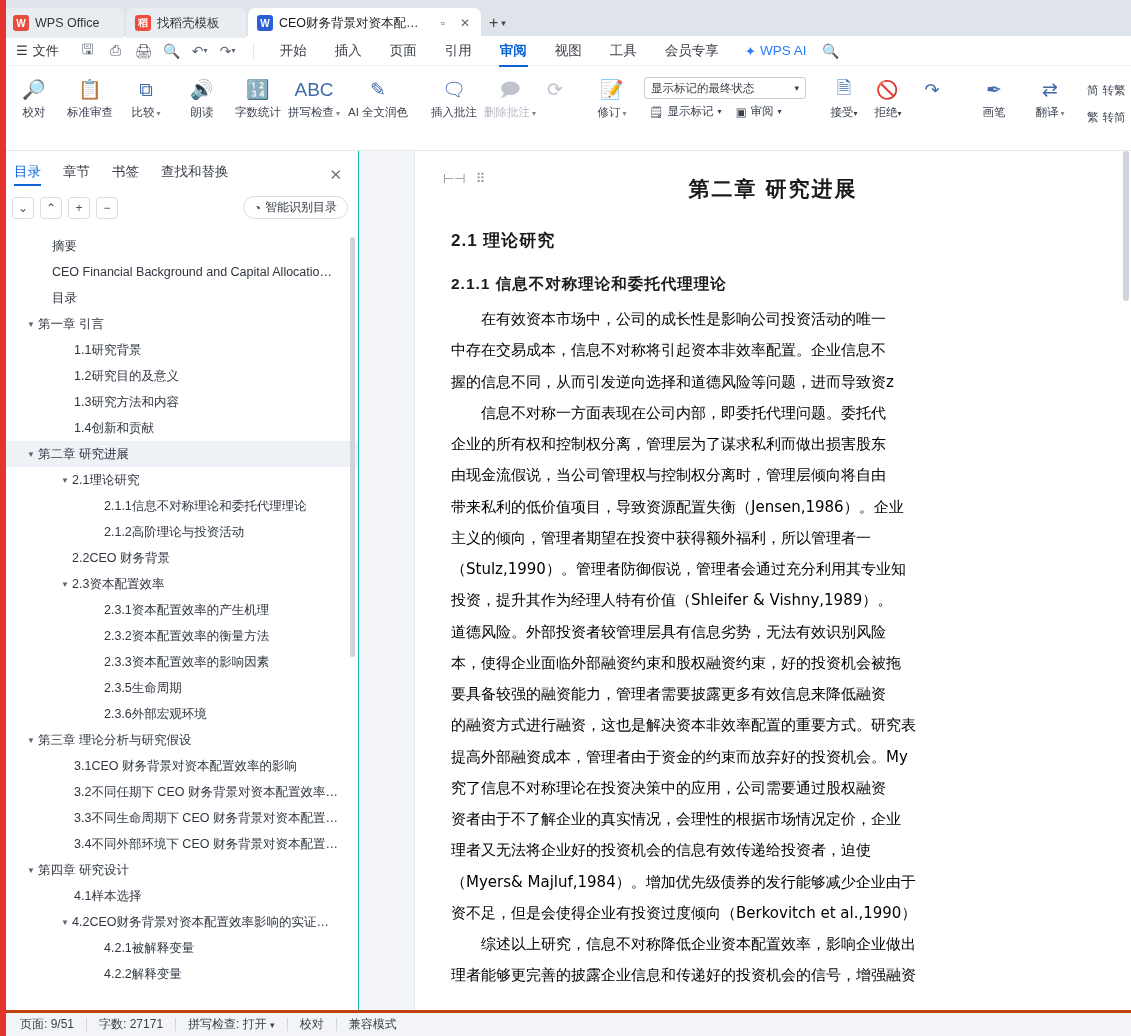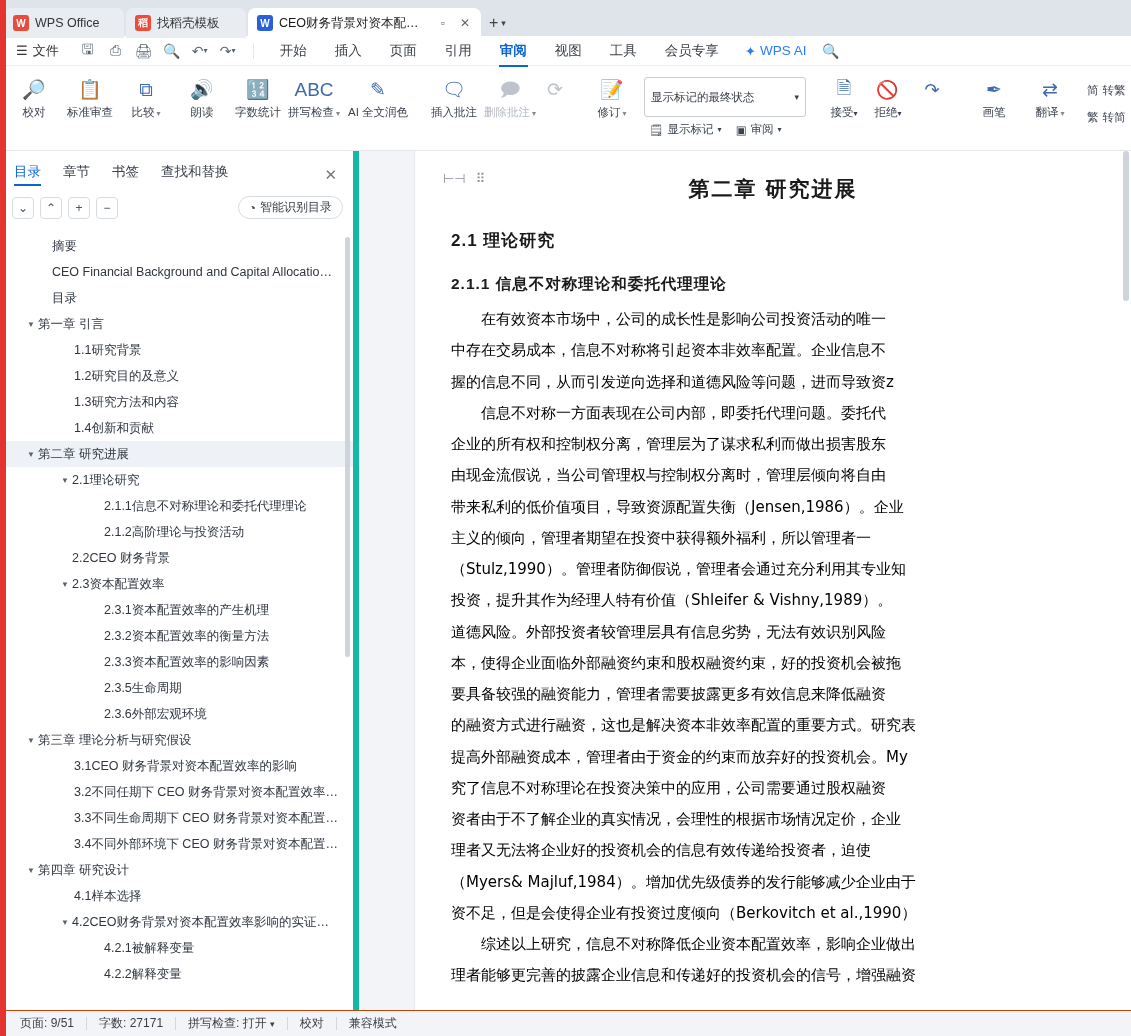--- a/index.html
+++ b/index.html
@@ -77,34 +77,34 @@
   .ritem .lbl .caret { font-size: 8px; color: #888; margin-left: 2px; }
   .ritem.disabled { color: #b6bbc4; }
   .ritem.disabled .glyph { color: #bfc4cc; }
   .rcol { display: flex; flex-direction: column; gap: 3px; padding: 6px 4px 0 4px; }
   .rrow { display: flex; align-items: center; gap: 4px; }
   .rbtn-sm {
     display: flex; align-items: center; gap: 4px; font-size: 11.5px; color: #3c4350;
     padding: 2px 5px; border-radius: 3px; white-space: nowrap;
   }
   .select-box {
-    height: 40px; width: 162px; border: 1px solid #c9ced6; border-radius: 3px;
+    height: 22px; width: 162px; border: 1px solid #c9ced6; border-radius: 3px;
     display: flex; align-items: center; justify-content: space-between;
     padding: 0 6px; font-size: 11.5px; color: #3a3f47; background: #fff;
   }
   .ritem2 { display:flex; flex-direction:column; align-items:center; width: 44px; padding-top:4px; font-size:11.5px; color:#3c4350;}
   .ritem2 .glyph { height: 30px; display:flex; align-items:center; justify-content:center; font-size:18px; color:#3f6ca8;}
 
   
   .body { flex: 1; display: flex; min-height: 0; background: #f2f4f7; }
 
   
   .sidebar {
     width: 359px; background: #fff; display: flex; flex-direction: column;
-    border-right: 6px solid #14b8a6; min-height: 0;
+    border-right: 1px solid #14b8a6; min-height: 0;
   }
   .sb-head { display: flex; align-items: center; padding: 12px 10px 8px 14px; gap: 22px; font-size: 13.5px; color: #3b414b; }
   .sb-head .sbt { position: relative; padding-bottom: 5px; }
   .sb-head .sbt.active { color: #0b63d6; }
   .sb-head .sbt.active::after { content:""; position:absolute; left:0; right:0; bottom:0; height:2px; background:#0b63d6; }
   .sb-close { margin-left: auto; color: #777; font-size: 15px; padding-right: 6px; }
   .sb-tools { display: flex; align-items: center; gap: 6px; padding: 2px 10px 8px 12px; }
   .sbtool {
     width: 22px; height: 22px; border: 1px solid #d7dbe2; border-radius: 4px;
     display: flex; align-items: center; justify-content: center; font-size: 12px; color: #4a5160; background: #fff;
@@ -137,21 +137,21 @@
   .h3 { font-size: 15.5px; font-weight: bold; color: #1a1a1a; margin: 22px 0 10px 36px; letter-spacing: 1px; }
   .para {
     font-family: "DejaVu Sans", sans-serif;
     font-size: 15px; line-height: 1.95; color: #000000; margin: 0 0 2px 36px;
     text-indent: 2em; white-space: nowrap; overflow: hidden;
   }
   .page-scroll { position: absolute; right: 2px; top: 0; width: 6px; height: 150px; background: #cfd4dc; border-radius: 3px; }
 
   
   .statusbar {
-    height: 26px; background: #f2f4f7; border-top: 1px solid #c2410c;
+    height: 26px; background: #f2f4f7; border-top: 3px solid #c2410c;
     display: flex; align-items: center; font-size: 12px; color: #3a3f47; padding-left: 8px; gap: 0;
   }
   .st-item { padding: 0 12px; white-space: nowrap; }
   .st-div { width: 1px; height: 13px; background: #d3d7dd; }
   .red-mark { position: absolute; left: 0; top: 0; width: 6px; height: 100%; background: #e3342f; }
 </style>
 </head>
 <body>
 
 <div class="app">

